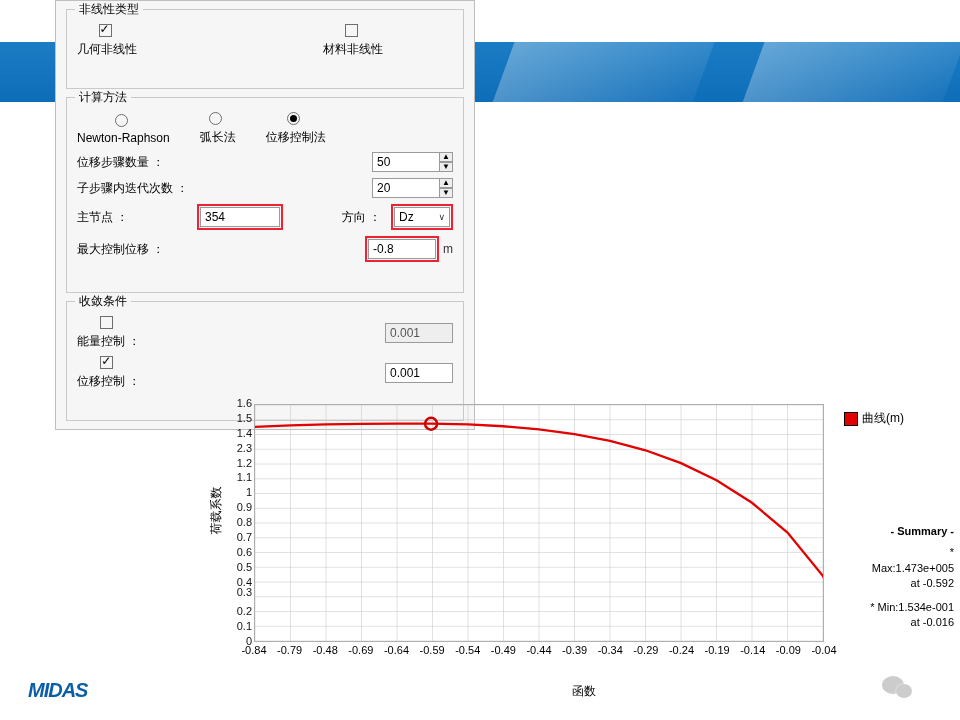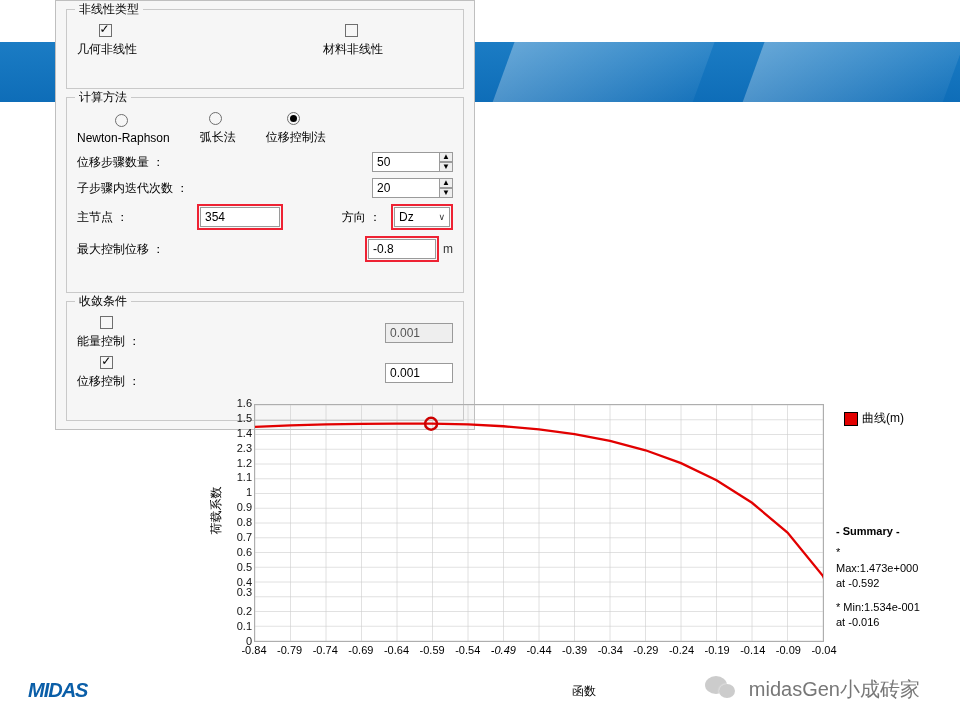--- a/index.html
+++ b/index.html
@@ -41,21 +41,21 @@
   .yaxis-title { position:absolute; left:-6px; top:50%; transform:translateY(-50%) rotate(-90deg); transform-origin:left top; font-size:12px; }
   .xaxis-title { position:absolute; left:50%; bottom:-2px; transform:translateX(-50%); font-size:12px; }
   .plot { position:absolute; left:40px; top:0; width:570px; height:238px; border:1px solid #aeaeae; }
   .plot svg { position:absolute; left:0; top:0; width:100%; height:100%; }
   .yticks { position:absolute; left:12px; top:-6px; height:250px; width:26px; text-align:right; font-size:11px; color:#111; }
   .ytick { position:absolute; right:0; }
   .xticks { position:absolute; left:40px; top:240px; width:570px; font-size:11px; }
   .xtick { position:absolute; transform:translateX(-50%); }
   .legend { position:absolute; right:0; top:6px; width:110px; font-size:12px; }
   .legend .sw { width:14px; height:14px; background:#e20000; border:1px solid #000; display:inline-block; vertical-align:middle; margin-right:4px; }
-  .summary { position:absolute; right:0; top:120px; width:118px; font-size:11px; text-align:left; line-height:1.4; }
+  .summary { position:absolute; right:0; top:120px; width:118px; font-size:11px; text-align:right; line-height:1.4; }
   .summary .hd { font-weight:bold; margin-bottom:6px; }
 
   
   .logo-midas { position:absolute; left:28px; bottom:18px; font-weight:900; font-size:20px; font-style:italic; color:#0a5ea8; letter-spacing:-1px; }
   .wechat { position:absolute; right:40px; bottom:16px; display:flex; align-items:center; gap:6px; color:#777; font-size:20px; text-shadow:0 0 3px #fff; }
   .wechat .ic { width:38px; height:30px; position:relative; }
   .wechat .ic::before, .wechat .ic::after { content:""; position:absolute; border-radius:50%; background:#ccc; box-shadow:0 0 2px #fff; }
   .wechat .ic::before { width:22px; height:18px; left:0; top:2px; }
   .wechat .ic::after  { width:16px; height:14px; left:14px; top:10px; }
 </style>
@@ -227,49 +227,48 @@
         <line x1="0" y1="29.75000000000003" x2="570" y2="29.75000000000003" stroke="#ccc" stroke-width="0.6"></line>
         <line x1="0" y1="14.875" x2="570" y2="14.875" stroke="#ccc" stroke-width="0.6"></line>
         <line x1="0" y1="0" x2="570" y2="0" stroke="#ccc" stroke-width="0.6"></line>
         <path d="M0,22.015000000000015L35.62499999999996,20.527500000000003L71.24999999999999,19.486250000000013L106.87500000000003,19.04000000000002L142.49999999999997,18.891249999999985L176.7,18.891249999999985L213.74999999999997,19.63499999999999L249.375,21.420000000000016L285,24.543750000000017L320.625,29.303750000000008L356.25,36.14625000000001L391.87500000000006,45.66625000000002L427.5,58.607500000000016L463.125,75.86249999999998L498.75,98.62125L534.3750000000001,128.66875L570,172.40125L587.1,215.24125" fill="none" stroke="#e20000" stroke-width="2.3"></path>
         <circle cx="176.7" cy="18.891249999999985" r="6" fill="none" stroke="#c00" stroke-width="2.5"></circle>
       </svg>
   </div>
   <div class="xticks" id="xticks">
       <div class="xtick" style="left: 0px;">-0.84</div>
       <div class="xtick" style="left: 35.625px;">-0.79</div>
-      <div class="xtick" style="left: 71.25px;">-0.74</div>
+      <div class="xtick" style="left: 71.25px;">-0.48</div>
       <div class="xtick" style="left: 106.875px;">-0.69</div>
       <div class="xtick" style="left: 142.5px;">-0.64</div>
       <div class="xtick" style="left: 178.125px;">-0.59</div>
       <div class="xtick" style="left: 213.75px;">-0.54</div>
-      <div class="xtick" style="left: 249.375px; font-style: italic;">-0.49</div>
+      <div class="xtick" style="left: 249.375px;">-0.49</div>
       <div class="xtick" style="left: 285px; text-align: right;">-0.44</div>
       <div class="xtick" style="left: 320.625px;">-0.39</div>
       <div class="xtick" style="left: 356.25px;">-0.34</div>
       <div class="xtick" style="left: 391.875px;">-0.29</div>
       <div class="xtick" style="left: 427.5px;">-0.24</div>
       <div class="xtick" style="left: 463.125px;">-0.19</div>
       <div class="xtick" style="left: 498.75px;">-0.14</div>
       <div class="xtick" style="left: 534.375px;">-0.09</div>
       <div class="xtick" style="left: 570px;">-0.04</div>
     </div>
   <div class="xaxis-title" style="bottom:-18px">函数</div>
 
   <div class="legend">
     <span class="sw"></span><span>曲线(m)</span>
   </div>
   <div class="summary">
     <div class="hd">- Summary -</div>
     <div>*</div>
-    <div>Max:1.473e+000</div>
+    <div>Max:1.473e+005</div>
     <div>at -0.592</div>
     <div style="height:8px"></div>
     <div>* Min:1.534e-001</div>
     <div>at -0.016</div>
   </div>
 </div>
 
 <div class="logo-midas">MIDAS</div>
 <div class="wechat">
   <span class="ic"></span>
-  <span>midasGen小成砖家</span>
 </div>
 
 </body></html>

